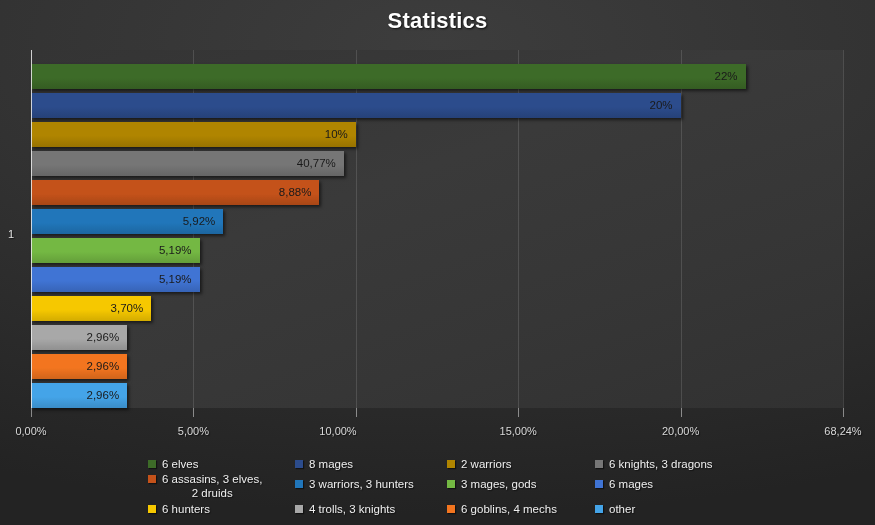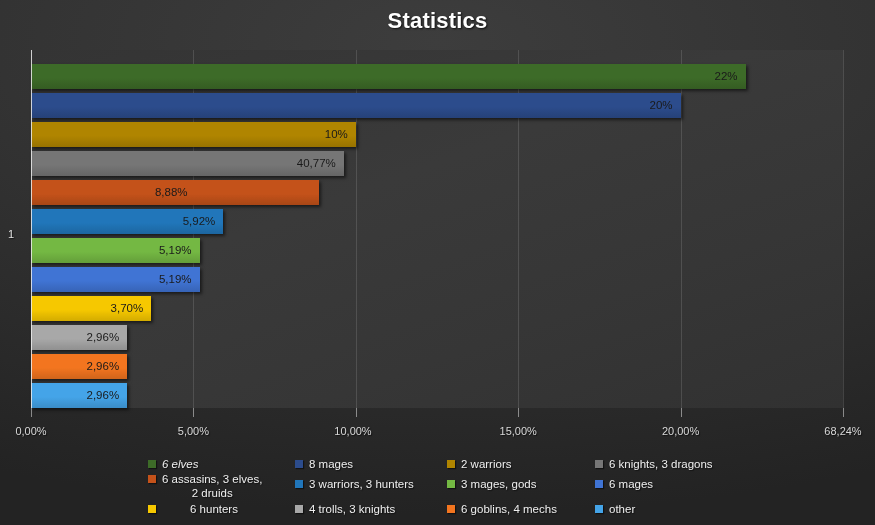--- a/index.html
+++ b/index.html
@@ -107,21 +107,21 @@
         <div class="bar-row" style="top: 72px; width: 812px;">
           <div class="bar" style="width: 324.8px; background: linear-gradient(rgb(176, 133, 0) 0%, rgb(176, 133, 0) 55%, rgba(0, 0, 0, 0.14) 100%), rgb(176, 133, 0);"></div>
           <div class="bar-label" style="left: 0px; width: 316.8px;">10%</div>
         </div>
         <div class="bar-row" style="top: 101px; width: 812px;">
           <div class="bar" style="width: 312.782px; background: linear-gradient(rgb(118, 118, 118) 0%, rgb(118, 118, 118) 55%, rgba(0, 0, 0, 0.14) 100%), rgb(118, 118, 118);"></div>
           <div class="bar-label" style="left: 0px; width: 304.782px;">40,77%</div>
         </div>
         <div class="bar-row" style="top: 130px; width: 812px;">
           <div class="bar" style="width: 288.422px; background: linear-gradient(rgb(196, 82, 26) 0%, rgb(196, 82, 26) 55%, rgba(0, 0, 0, 0.14) 100%), rgb(196, 82, 26);"></div>
-          <div class="bar-label" style="left: 0px; width: 280.422px; text-align: center;">8,88%</div>
+          <div class="bar-label" style="left: 0px; width: 280.422px;">8,88%</div>
         </div>
         <div class="bar-row" style="top: 159px; width: 812px;">
           <div class="bar" style="width: 192.282px; background: linear-gradient(rgb(33, 118, 186) 0%, rgb(33, 118, 186) 55%, rgba(0, 0, 0, 0.14) 100%), rgb(33, 118, 186);"></div>
           <div class="bar-label" style="left: 0px; width: 184.282px;">5,92%</div>
         </div>
         <div class="bar-row" style="top: 188px; width: 812px;">
           <div class="bar" style="width: 168.571px; background: linear-gradient(rgb(116, 184, 67) 0%, rgb(116, 184, 67) 55%, rgba(0, 0, 0, 0.14) 100%), rgb(116, 184, 67);"></div>
           <div class="bar-label" style="left: 0px; width: 160.571px;">5,19%</div>
         </div>
         <div class="bar-row" style="top: 217px; width: 812px;">
@@ -149,40 +149,40 @@
 
   <div id="axis-y-line"></div>
   <div id="y-cat-label">1</div>
 
   <div id="x-axis">
       <div class="x-tick-mark" style="left: 31px;"></div>
       <div class="x-tick" style="left: 31px;">0,00%</div>
       <div class="x-tick-mark" style="left: 193.4px;"></div>
       <div class="x-tick" style="left: 193.4px;">5,00%</div>
       <div class="x-tick-mark" style="left: 355.8px;"></div>
-      <div class="x-tick" style="left: 353px;">10,00%</div>
+      <div class="x-tick" style="left: 338px;">10,00%</div>
       <div class="x-tick-mark" style="left: 518.2px;"></div>
       <div class="x-tick" style="left: 518.2px;">15,00%</div>
       <div class="x-tick-mark" style="left: 680.6px;"></div>
       <div class="x-tick" style="left: 680.6px;">20,00%</div>
       <div class="x-tick-mark" style="left: 843px;"></div>
       <div class="x-tick" style="left: 843px;">68,24%</div>
     </div>
 
   <div id="legend">
-      <div class="legend-item" style="left: 148px; top: 7px; font-style: italic;">
+      <div class="legend-item" style="left: 148px; top: 7px;">
         <span class="legend-swatch" style="background: rgb(61, 107, 40);"></span>
         <span class="legend-text">6 elves</span>
       </div>
       <div class="legend-item" style="left: 148px; top: 22px;">
         <span class="legend-swatch" style="background: rgb(196, 82, 26);"></span>
         <span class="legend-text wrap2" style="text-align: center;">6 assasins, 3 elves,
 2 druids</span>
       </div>
-      <div class="legend-item" style="left: 148px; top: 52px; padding-left: 28px;">
+      <div class="legend-item" style="left: 148px; top: 52px;">
         <span class="legend-swatch" style="background: rgb(246, 200, 0);"></span>
         <span class="legend-text">6 hunters</span>
       </div>
       <div class="legend-item" style="left: 295px; top: 7px;">
         <span class="legend-swatch" style="background: rgb(44, 76, 140);"></span>
         <span class="legend-text">8 mages</span>
       </div>
       <div class="legend-item" style="left: 295px; top: 27px;">
         <span class="legend-swatch" style="background: rgb(33, 118, 186);"></span>
         <span class="legend-text">3 warriors, 3 hunters</span>

